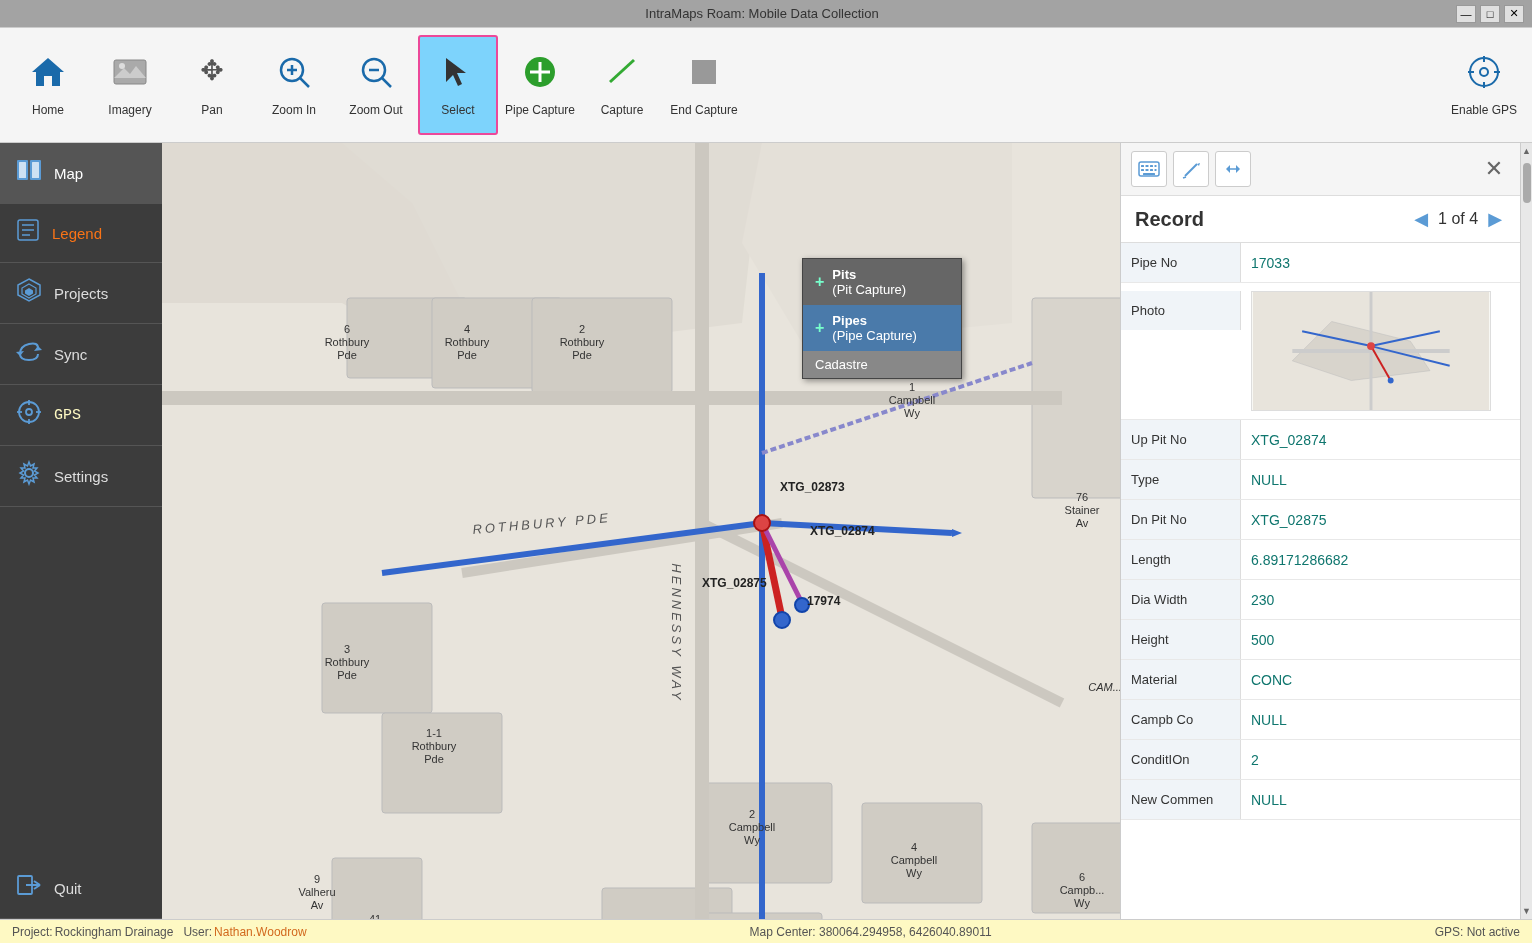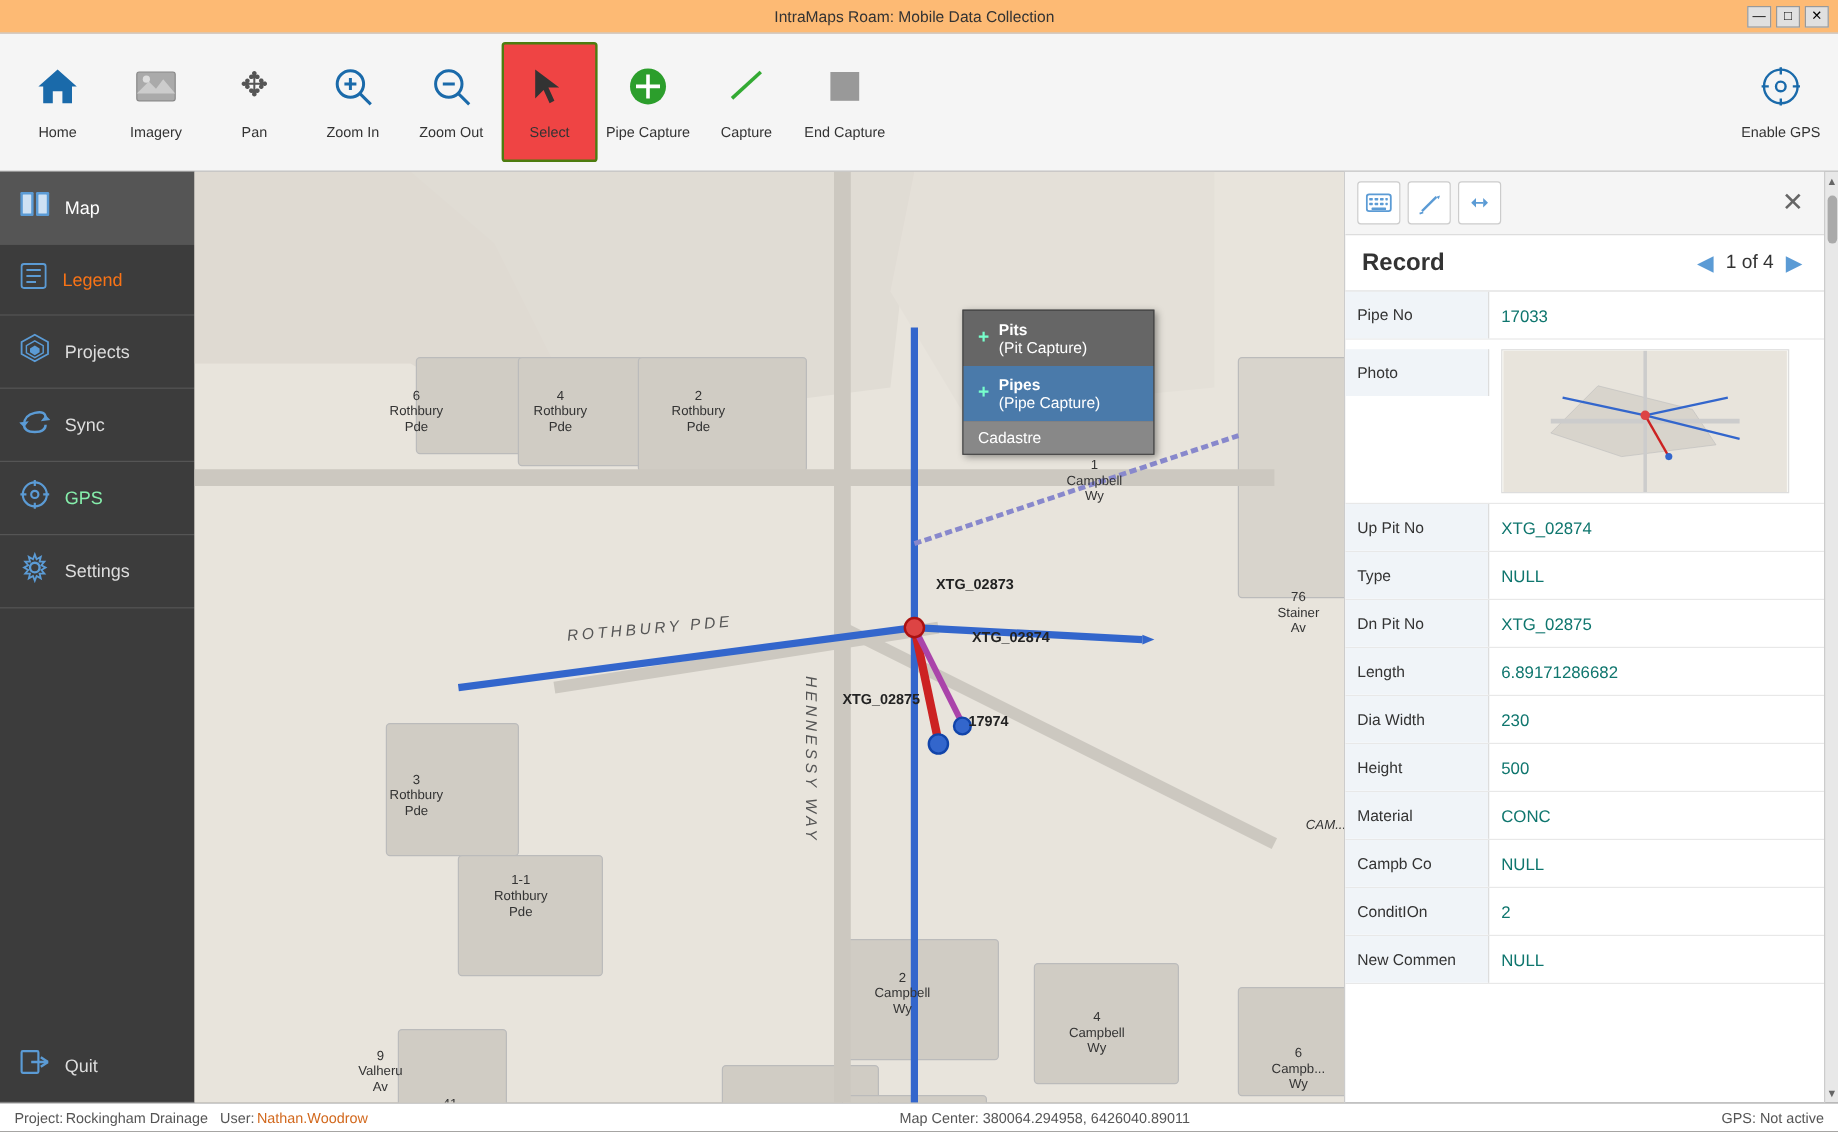--- a/index.html
+++ b/index.html
@@ -1,20 +1,20 @@
 <!DOCTYPE html>
 <html><head>
   <meta charset="utf-8">
   <style>
     * { box-sizing: border-box; margin: 0; padding: 0; }
     body { font-family: Arial, sans-serif; font-size: 13px; background: #3c3c3c; width: 1532px; height: 943px; overflow: hidden; }
 
     
     #titlebar {
-      background: #fdba74;
+      background: #a3a3a3;
       height: 28px;
       display: flex;
       align-items: center;
       justify-content: flex-end;
       padding: 0 8px;
       border-bottom: 1px solid #ccc;
       user-select: none;
     }
     #titlebar .title { flex: 1; text-align: center; font-size: 13px; color: #333; }
     #titlebar .win-controls { display: flex; gap: 4px; }
@@ -35,21 +35,21 @@
       align-items: center;
       padding: 0 8px;
       gap: 2px;
       flex-shrink: 0;
     }
     .tool-btn {
       display: flex; flex-direction: column; align-items: center; justify-content: center;
       width: 80px; height: 100px; cursor: pointer; border: 1px solid transparent;
       background: transparent; border-radius: 3px; gap: 6px;
     }
-    .tool-btn.active { background: #ef4444; border: 2px solid #4d7c0f; }
+    .tool-btn.active { background: #7dd3fc; border: 2px solid #ec4899; }
     .tool-btn .icon { font-size: 28px; color: #444; }
     .tool-btn .label { font-size: 12px; color: #333; text-align: center; }
     .tool-btn .icon.blue { color: #1a6aaa; }
     .tool-btn .icon.gray { color: #888; }
     .tool-btn .icon.green { color: #2c9e2c; }
 
     
     #body { display: flex; flex: 1; overflow: hidden; }
 
     
@@ -131,21 +131,21 @@
     }
     .photo-thumb svg { width: 100%; height: 100%; }
 
     
     #record-body::-webkit-scrollbar { width: 8px; }
     #record-body::-webkit-scrollbar-track { background: #f0f0f0; }
     #record-body::-webkit-scrollbar-thumb { background: #bbb; border-radius: 4px; }
 
     
     #statusbar {
-      height: 24px; background: #ffffff; border-top: 1px solid #ccc;
+      height: 24px; background: #fef9c3; border-top: 1px solid #ccc;
       display: flex; align-items: center; padding: 0 12px; font-size: 12px; color: #555;
       gap: 0;
     }
     #statusbar .sb-project { flex: 0 0 auto; }
     #statusbar .sb-user { color: #d2691e; margin-left: 4px; }
     #statusbar .sb-center { flex: 1; text-align: center; }
     #statusbar .sb-gps { flex: 0 0 auto; }
 
     
     .map-label { font-size: 11px; fill: #333; }
@@ -334,21 +334,21 @@
         <span class="si-icon">
           <svg width="26" height="26" viewBox="0 0 26 26">
             <circle cx="13" cy="13" r="10" fill="none" stroke="#5b9bd5" stroke-width="1.8"></circle>
             <circle cx="13" cy="13" r="3" fill="none" stroke="#5b9bd5" stroke-width="1.8"></circle>
             <line x1="13" y1="1" x2="13" y2="6" stroke="#5b9bd5" stroke-width="1.8"></line>
             <line x1="13" y1="20" x2="13" y2="25" stroke="#5b9bd5" stroke-width="1.8"></line>
             <line x1="1" y1="13" x2="6" y2="13" stroke="#5b9bd5" stroke-width="1.8"></line>
             <line x1="20" y1="13" x2="25" y2="13" stroke="#5b9bd5" stroke-width="1.8"></line>
           </svg>
         </span>
-        <span style="color:#86efac;font-size:15px;">GPS</span>
+        <span style="color:#fef9c3;font-size:15px;font-family:Liberation Mono, monospace;">GPS</span>
       </div>
       <div class="sidebar-item">
         <span class="si-icon">
           <svg width="26" height="26" viewBox="0 0 26 26">
             <circle cx="13" cy="13" r="4" fill="none" stroke="#5b9bd5" stroke-width="2"></circle>
             <path d="M13 2 L14.5 6 L18 4 L17 8 L21 8 L18.5 11 L22 13 L18.5 15 L21 18 L17 18 L18 22 L14.5 20 L13 24 L11.5 20 L8 22 L9 18 L5 18 L7.5 15 L4 13 L7.5 11 L5 8 L9 8 L8 4 L11.5 6 Z" fill="none" stroke="#5b9bd5" stroke-width="1.5"></path>
           </svg>
         </span>
         <span style="color:#ddd;font-size:15px;">Settings</span>
       </div>

